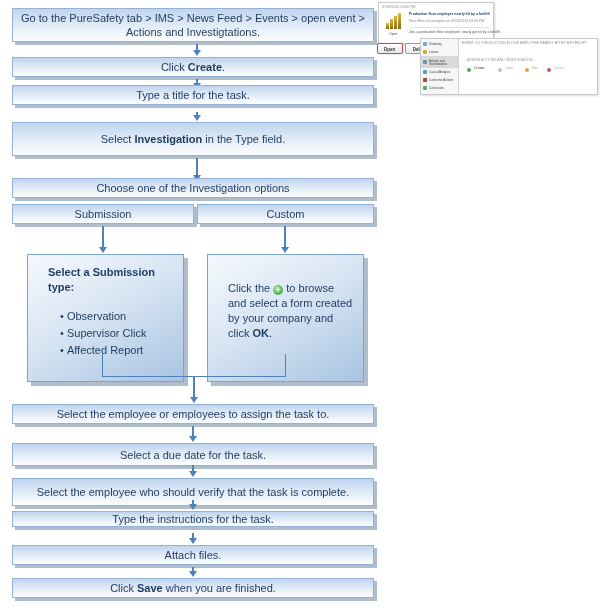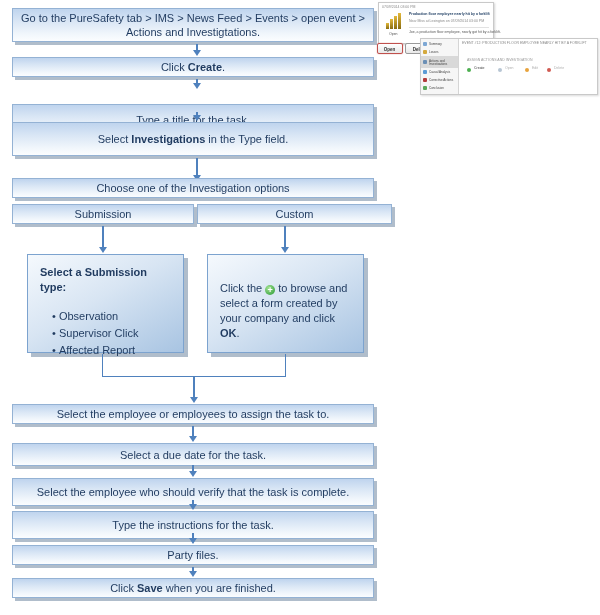--- a/index.html
+++ b/index.html
@@ -10,25 +10,25 @@
   .bar{position:absolute;left:12px;width:362px;box-sizing:border-box;
        border:1px solid #94b2d4;
        background:linear-gradient(180deg,#bfd4ee 0%,#d9e6f5 38%,#f2f7fc 80%,#fbfdff 100%);
        box-shadow:3px 3px 0 0 #b0bdcb;
        display:flex;flex-direction:column;align-items:center;justify-content:center;
        font-size:11px;line-height:14px;text-align:center;}
   .bar b{font-weight:bold;}
   .note{font-style:italic;}
 
   
-  .branch{position:absolute;top:254px;width:157px;height:99px;box-sizing:border-box;
+  .branch{position:absolute;top:254px;width:157px;height:128px;box-sizing:border-box;
           border:1px solid #7ca3cf;
           background:linear-gradient(150deg,#f5f9fd 0%,#d8e5f3 45%,#a8c4e2 100%);
           box-shadow:4px 4px 0 0 #b0bdcb;
-          font-size:11px;line-height:15px;text-align:left;padding:10px 8px 0 12px;}
+          font-size:11px;line-height:15px;text-align:left;padding:10px 8px 0 20px;}
   .branch .ttl{font-weight:bold;margin-bottom:14px;}
   .branch ul{list-style:none;margin:12px;padding:0;}
   .branch li{margin:0 0 2px 0;}
   .branch li::before{content:"\2022\00a0";}
 
   
   .varrow{position:absolute;width:10px;display:flex;flex-direction:column;align-items:center;}
   .varrow .shaft{width:2px;flex:1;background:#4f81bd;}
   .varrow .head{width:0;height:0;border-left:4px solid transparent;
                 border-right:4px solid transparent;border-top:6px solid #4f81bd;}
@@ -84,46 +84,46 @@
 
 <div class="bar" style="top:57px;height:20px">
   <span><span>Click </span><b>Create</b><span>.</span></span>
 </div>
 
 <div class="varrow" style="left:192px;top:79px;height:10px">
     <i class="shaft"></i>
     <i class="head"></i>
   </div>
 
-<div class="bar" style="top:104px;height:32px">
+<div class="bar" style="top:85px;height:20px">
   <span>Type a title for the task.</span>
 </div>
 
 <div class="varrow" style="left:192px;top:112px;height:9px">
     <i class="shaft"></i>
     <i class="head"></i>
   </div>
 
 <div class="bar" style="top:122px;height:34px">
-  <span><span>Select </span><b>Investigations</b><span> in the Type field.</span></span>
+  <span><span>Select </span><b>Investigation</b><span> in the Type field.</span></span>
 </div>
 
 <div class="varrow" style="left:192px;top:158px;height:23px">
     <i class="shaft"></i>
     <i class="head"></i>
   </div>
 
 <div class="bar" style="top:178px;height:20px">
   <span>Choose one of the Investigation options</span>
 </div>
 
 <div class="bar" style="top:204px;left:12px;width:182px;height:20px">
   <span>Submission</span>
 </div>
-<div class="bar" style="top:204px;left:197px;width:195px;height:20px">
+<div class="bar" style="top:204px;left:197px;width:177px;height:20px">
   <span>Custom</span>
 </div>
 
 <div class="varrow" style="left:98px;top:226px;height:27px">
     <i class="shaft"></i>
     <i class="head"></i>
   </div>
 <div class="varrow" style="left:280px;top:226px;height:27px">
     <i class="shaft"></i>
     <i class="head"></i>
@@ -167,30 +167,30 @@
   </div>
 
 <div class="bar" style="top:478px;height:28px">
   <span>Select the employee who should verify that the task is complete.</span>
 </div>
 <div class="varrow" style="left:188px;top:500px;height:10px">
     <i class="shaft"></i>
     <i class="head"></i>
   </div>
 
-<div class="bar" style="top:511px;height:28px">
+<div class="bar" style="top:511px;height:16px">
   <span>Type the instructions for the task.</span>
 </div>
 <div class="varrow" style="left:188px;top:533px;height:11px">
     <i class="shaft"></i>
     <i class="head"></i>
   </div>
 
 <div class="bar" style="top:545px;height:20px">
-  <span>Party files.</span>
+  <span>Attach files.</span>
 </div>
 <div class="varrow" style="left:188px;top:567px;height:10px">
     <i class="shaft"></i>
     <i class="head"></i>
   </div>
 
 <div class="bar" style="top:578px;height:20px">
   <span><span>Click </span><b>Save</b><span> when you are finished.</span></span>
 </div>
 

